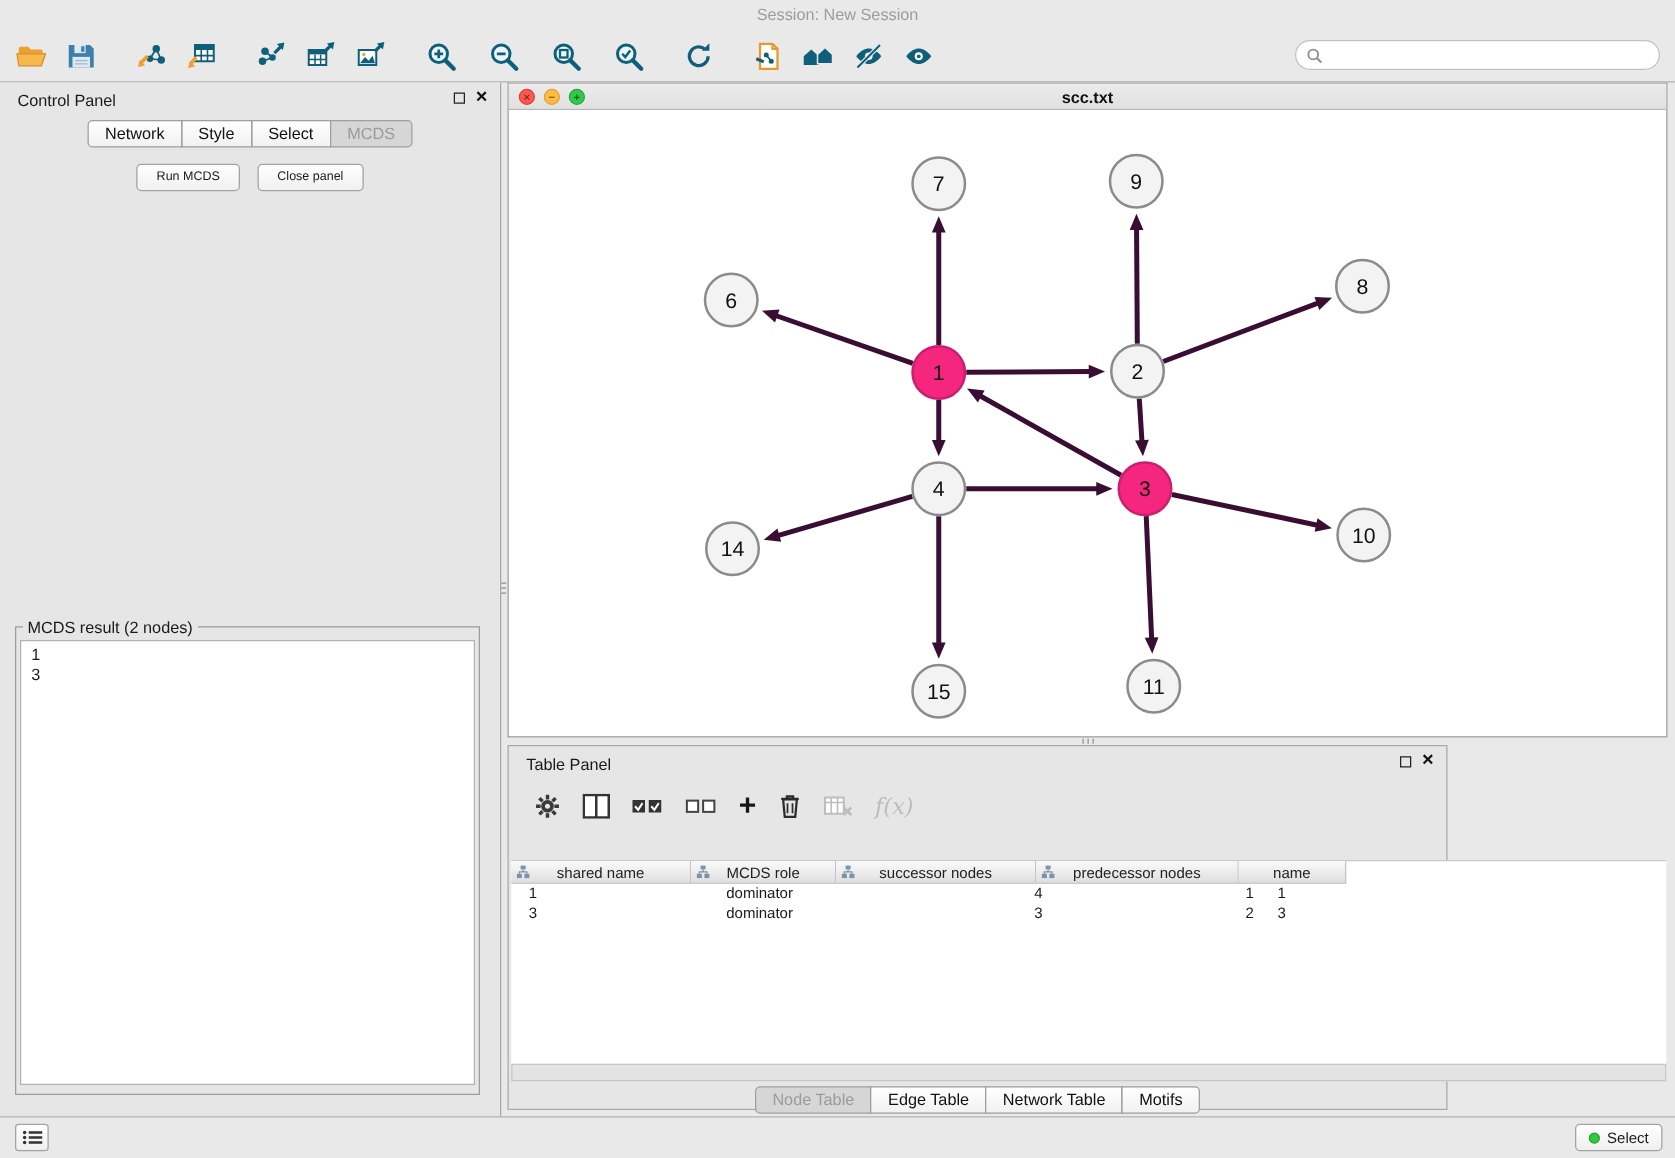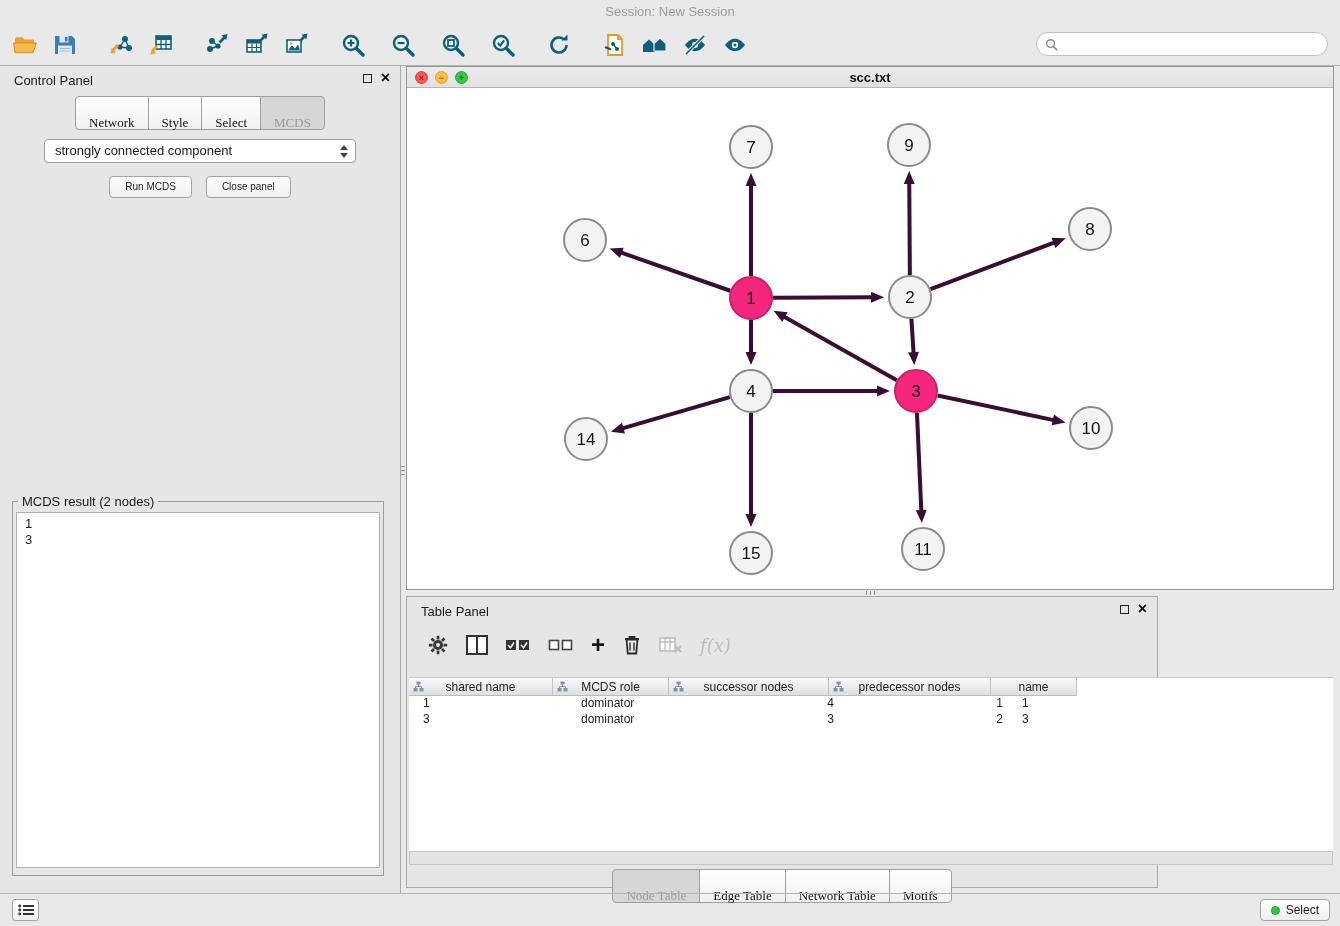--- a/index.html
+++ b/index.html
@@ -36,23 +36,23 @@
     position:absolute; left:0; top:66px; width:401px; height:827px;
     background:#e6e6e6; border-right:1px solid #a9a9a9;
   }
   .panel-head { position:relative; height:28px; }
   .panel-title { position:absolute; left:14px; top:7px; font-size:13px; color:#1a1a1a; }
   .win-btns { position:absolute; right:10px; top:6px; display:flex; gap:9px; align-items:center; }
   .float-ic { width:9px; height:9px; border:1.5px solid #222; display:inline-block; }
   .close-ic { font-size:16px; font-weight:bold; color:#111; line-height:12px; }
   .tabs-row { display:flex; justify-content:center; margin-top:2px; }
   .tab {
-    height:22px; line-height:20px; padding:16px 13px; font-size:13px;
+    height:22px; line-height:20px; padding:0 13px; font-size:13px;
     background:linear-gradient(#ffffff,#f1f1f1); border:1px solid #9f9f9f; margin-left:-1px;
-    color:#111; cursor:default;font-family:Liberation Serif, serif;
+    color:#111; cursor:default;
   }
   .tab:first-child { border-radius:4px 0 0 4px; margin-left:0; }
   .tab:last-child { border-radius:0 4px 4px 0; }
   .tab.active { background:#d6d6d6; color:#9b9b9b; }
   .opt-label { text-align:center; margin-top:22px; font-size:13px; }
   .select {
     position:relative; width:312px; height:24px; margin:9px auto 0;
     background:#fff; border:1px solid #9e9e9e; border-radius:4px;
     font-size:13px; line-height:22px; padding-left:10px;
   }
@@ -93,21 +93,21 @@
   
   .table-panel {
     position:absolute; left:406px; top:596px; width:752px; height:292px;
     background:#e6e6e6; border:1px solid #a9a9a9;
   }
   .tp-toolbar { position:absolute; left:0; top:28px; height:40px; display:flex; align-items:center; padding-left:20px; gap:17px; }
   .tp-ic { display:flex; align-items:center; justify-content:center; height:28px; cursor:default; }
   .fx { font-family:"DejaVu Serif", serif; font-style:italic; font-size:18px; color:#bdbdbd; }
   .plus-ic { font-size:24px; font-weight:bold; color:#161616; line-height:1; }
   .table-area {
-    position:absolute; left:2px; top:80px; width:924px; height:174px;
+    position:absolute; left:2px; top:91px; width:924px; height:174px;
     background:#fff; border-top:1px solid #c9c9c9;
   }
   .t-head { display:flex; height:18px; }
   .th {
     position:relative; display:flex; align-items:center; justify-content:center;
     background:linear-gradient(#fafafa,#dfdfdf);
     border-right:1px solid #c3c3c3; border-bottom:1px solid #bcbcbc;
     font-size:12px; color:#222; cursor:default;
   }
   .th .sort-ic { position:absolute; left:4px; top:3px; }
@@ -298,27 +298,20 @@
     <span class="win-btns">
       <span class="float-ic"></span>
       <span class="close-ic">×</span>
     </span>
   </div>
   <div class="tabs-row">
     <span class="tab">Network</span>
     <span class="tab">Style</span>
     <span class="tab">Select</span>
     <span class="tab active">MCDS</span>
-  </div>
-  <div class="select">
-    <span>strongly connected component</span>
-    <span class="stepper">
-        <i class="up"></i>
-        <i class="down"></i>
-      </span>
   </div>
   <div class="btn-row">
     <span class="btn">Run MCDS</span>
     <span class="btn">Close panel</span>
   </div>
   <fieldset class="mcds-result">
     <legend>MCDS result (2 nodes)</legend>
     <div class="result-box">
       <div>1</div>
       <div>3</div>

